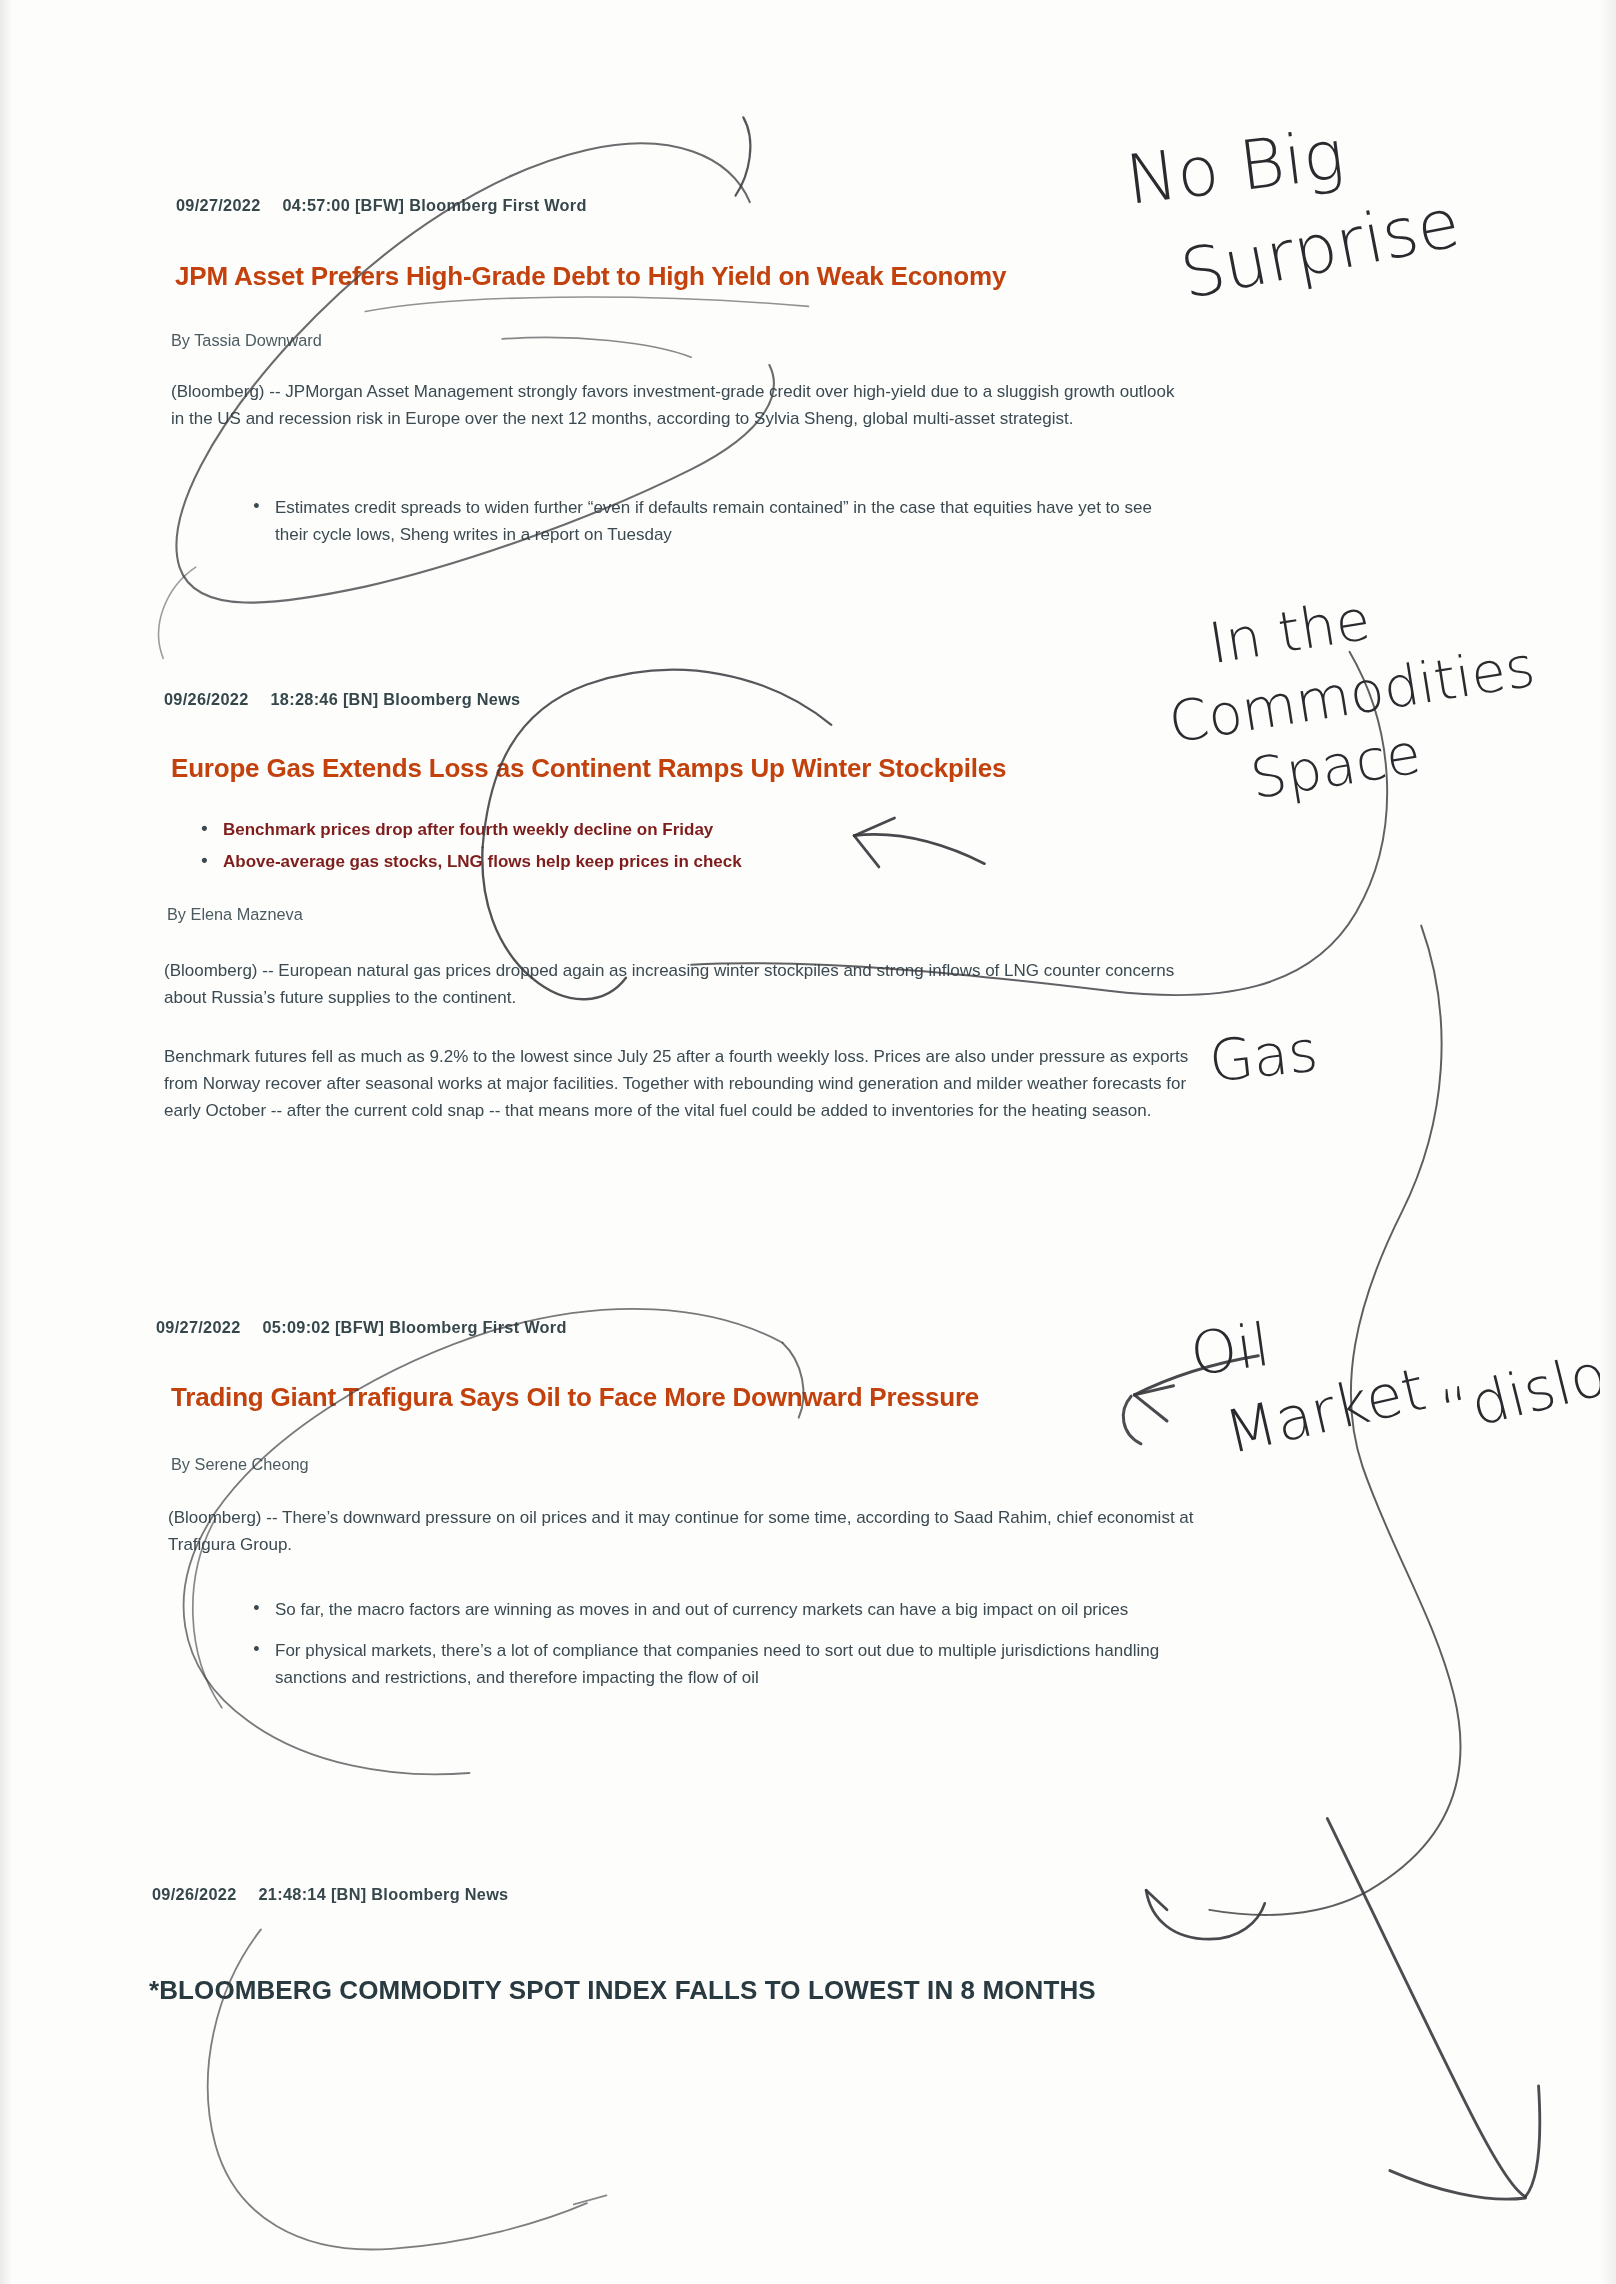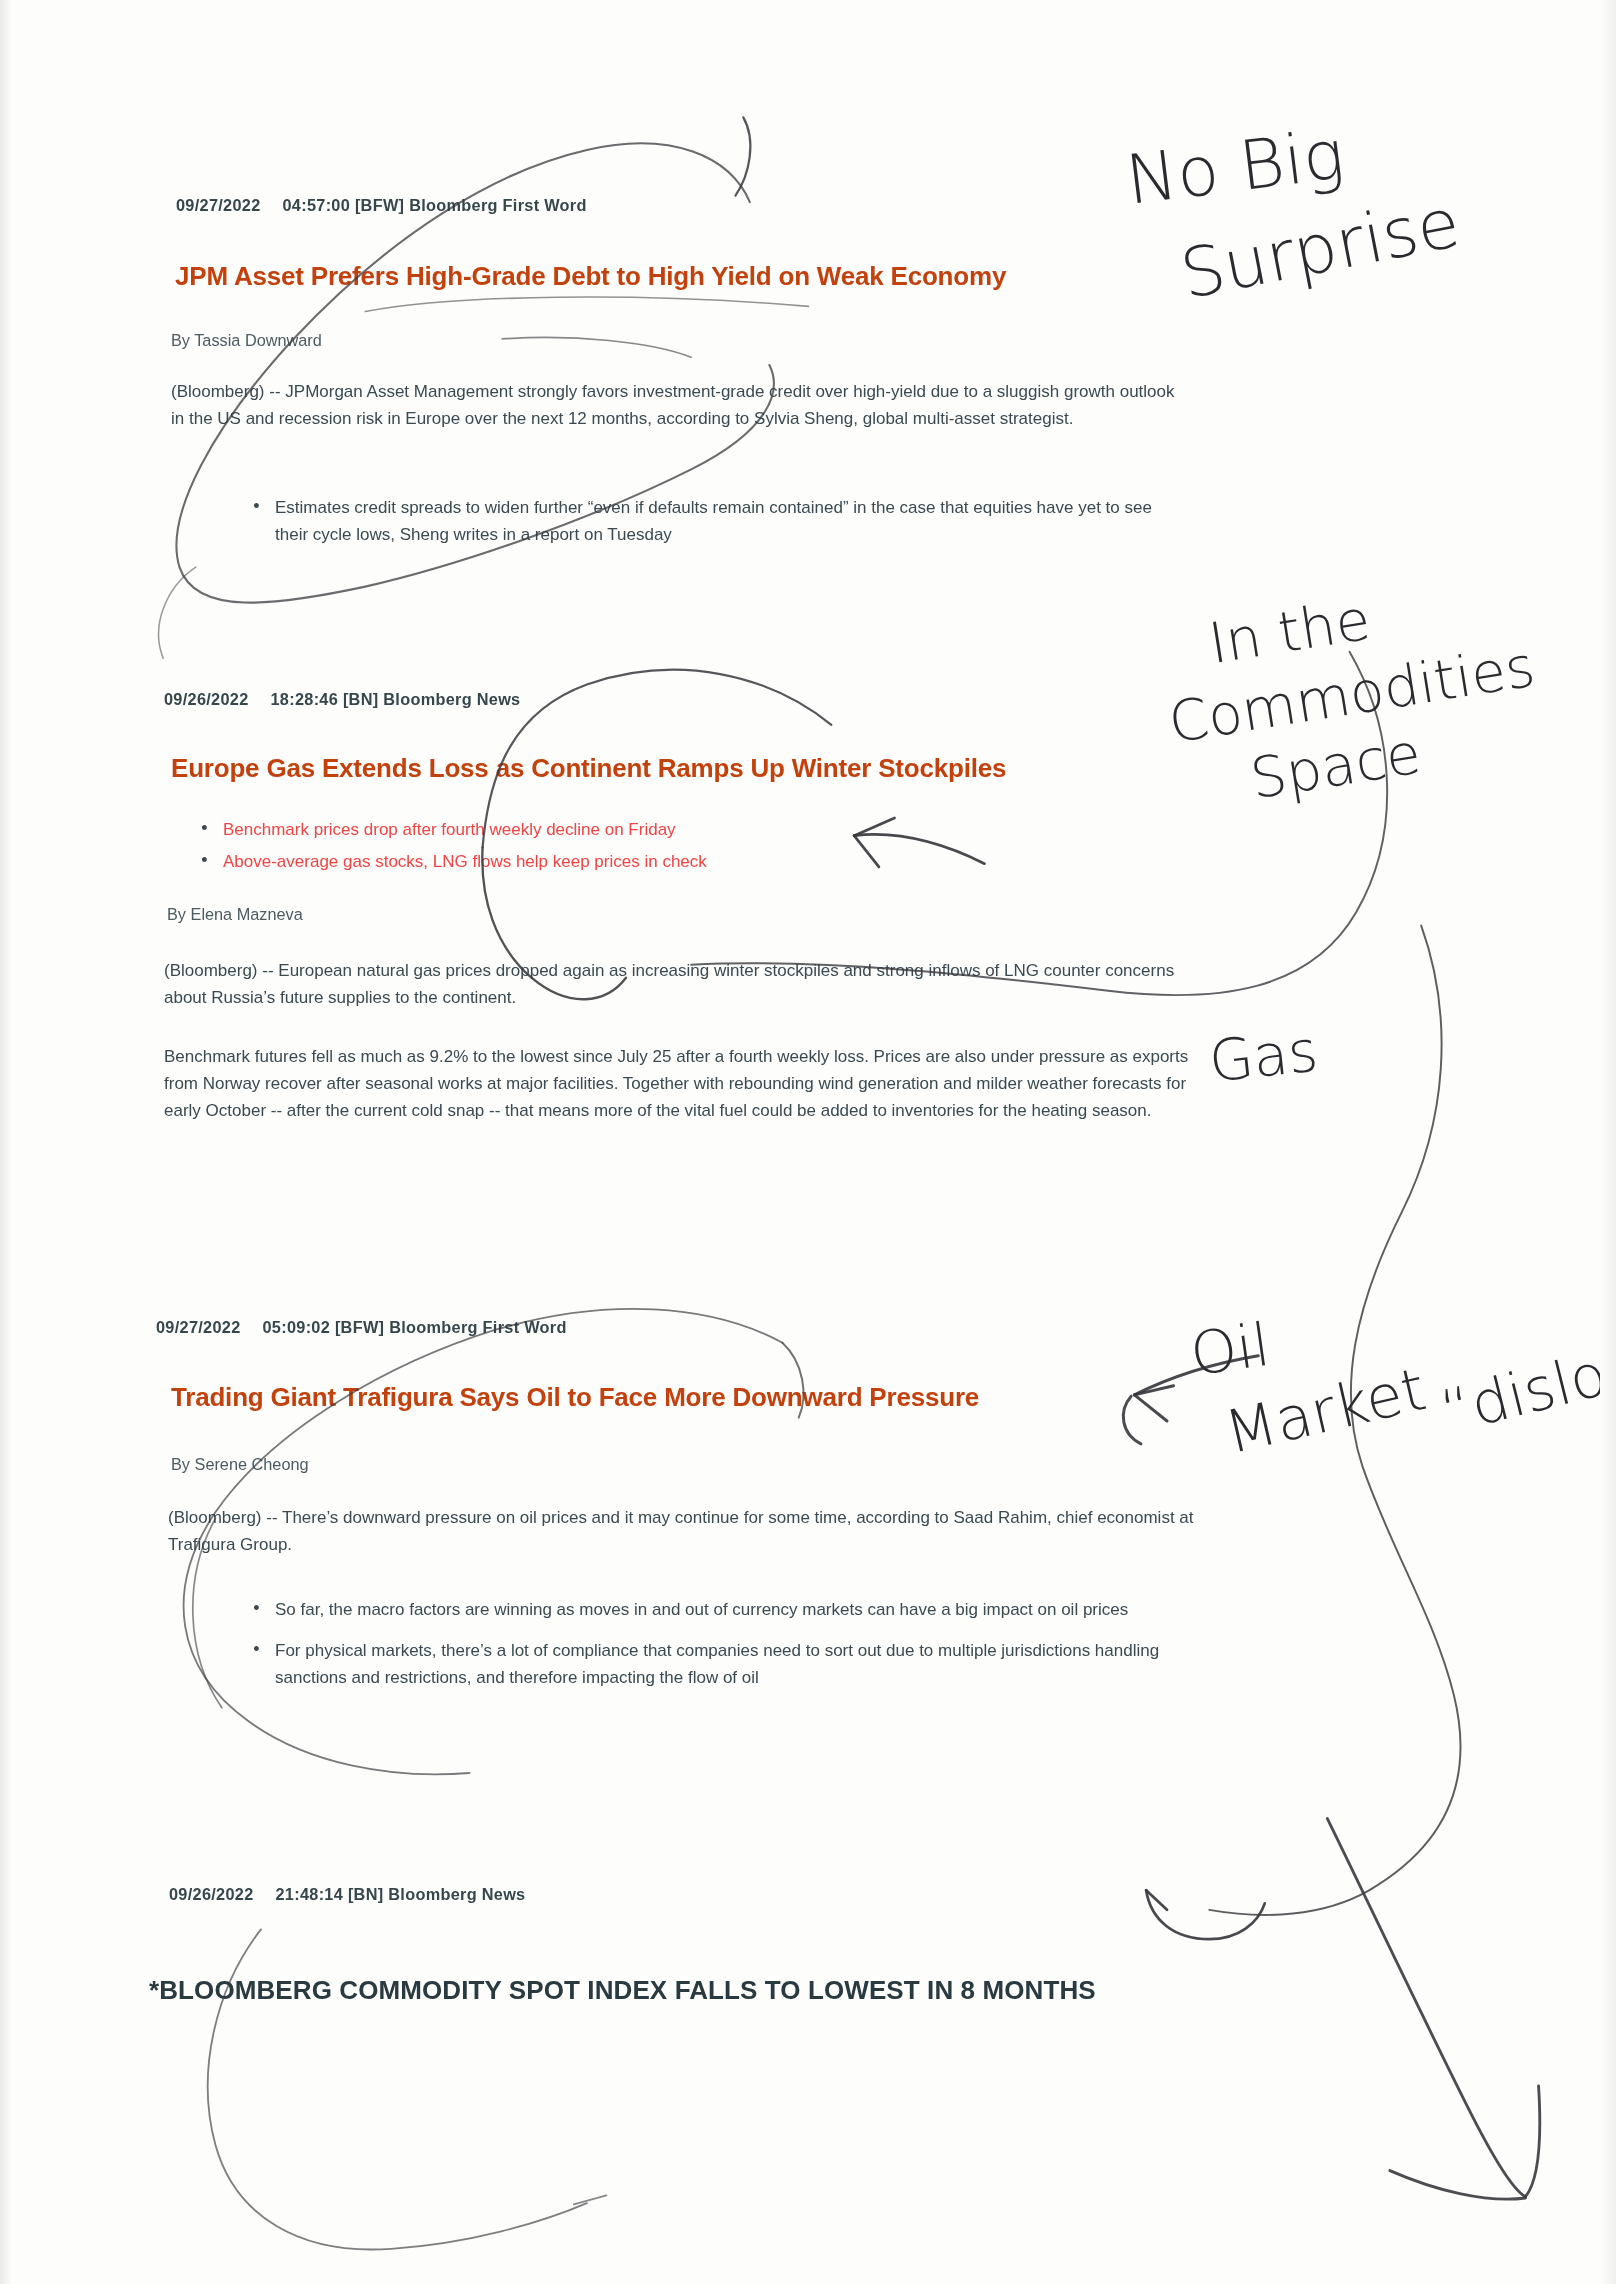--- a/index.html
+++ b/index.html
@@ -92,22 +92,22 @@
   }
   ul.blist > li::before {
     content: "\2022";
     position: absolute;
     left: 5.2px;
     top: -1.3px;
     font-size: 18px;
     color: #3a4a50;
   }
   ul.blist.bold > li {
-    font-weight: normal;
-    color: #ef4444;
+    font-weight: bold;
+    color: #7f1d1d;
   }
   ul.sublist {
     list-style: none;
     margin: 0;
     padding: 0;
   }
   ul.sublist > li {
     position: relative;
     font-size: 17px;
     line-height: 27px;
@@ -179,21 +179,21 @@
       </div>
     </div>
     <div class="article headline" style="left:171px; top:1382px;">Trading Giant Trafigura Says Oil to Face More Downward Pressure</div>
     <div class="article byline" style="left:171px; top:1455px;">By Serene Cheong</div>
     <div class="article para" style="left:168px; top:1504px; width:1043px;">(Bloomberg) -- There’s downward pressure on oil prices and it may continue for some time, according to  Saad Rahim, chief economist at Trafigura Group.</div>
     <ul class="blist" style="position:absolute; left:248px; top:1596px; width:958px;">
       <li style="margin-bottom:14.3px;">So far, the macro factors are winning as moves in and out of  currency markets can have a big impact on oil prices</li>
       <li>For physical markets, there’s a lot of compliance that companies need to sort out due to multiple jurisdictions handling sanctions and restrictions, and therefore impacting the flow of oil</li>
     </ul>
 
-    <div class="article" style="left:169px; top:1885px;text-align:right;">
+    <div class="article" style="left:152px; top:1885px;text-align:right;">
       <div class="meta">
         <span class="date">09/26/2022</span><span>21:48:14 [BN] Bloomberg News</span>
       </div>
     </div>
     <div class="article headline-caps" style="left:149px; top:1975px;">*BLOOMBERG COMMODITY SPOT INDEX FALLS TO LOWEST IN 8 MONTHS</div>
   </div>
 
   <svg class="ink-layer" viewBox="0 0 2480 3504">
     <g fill="none" stroke="#3a3a3e" stroke-linecap="round" stroke-linejoin="round">
 

